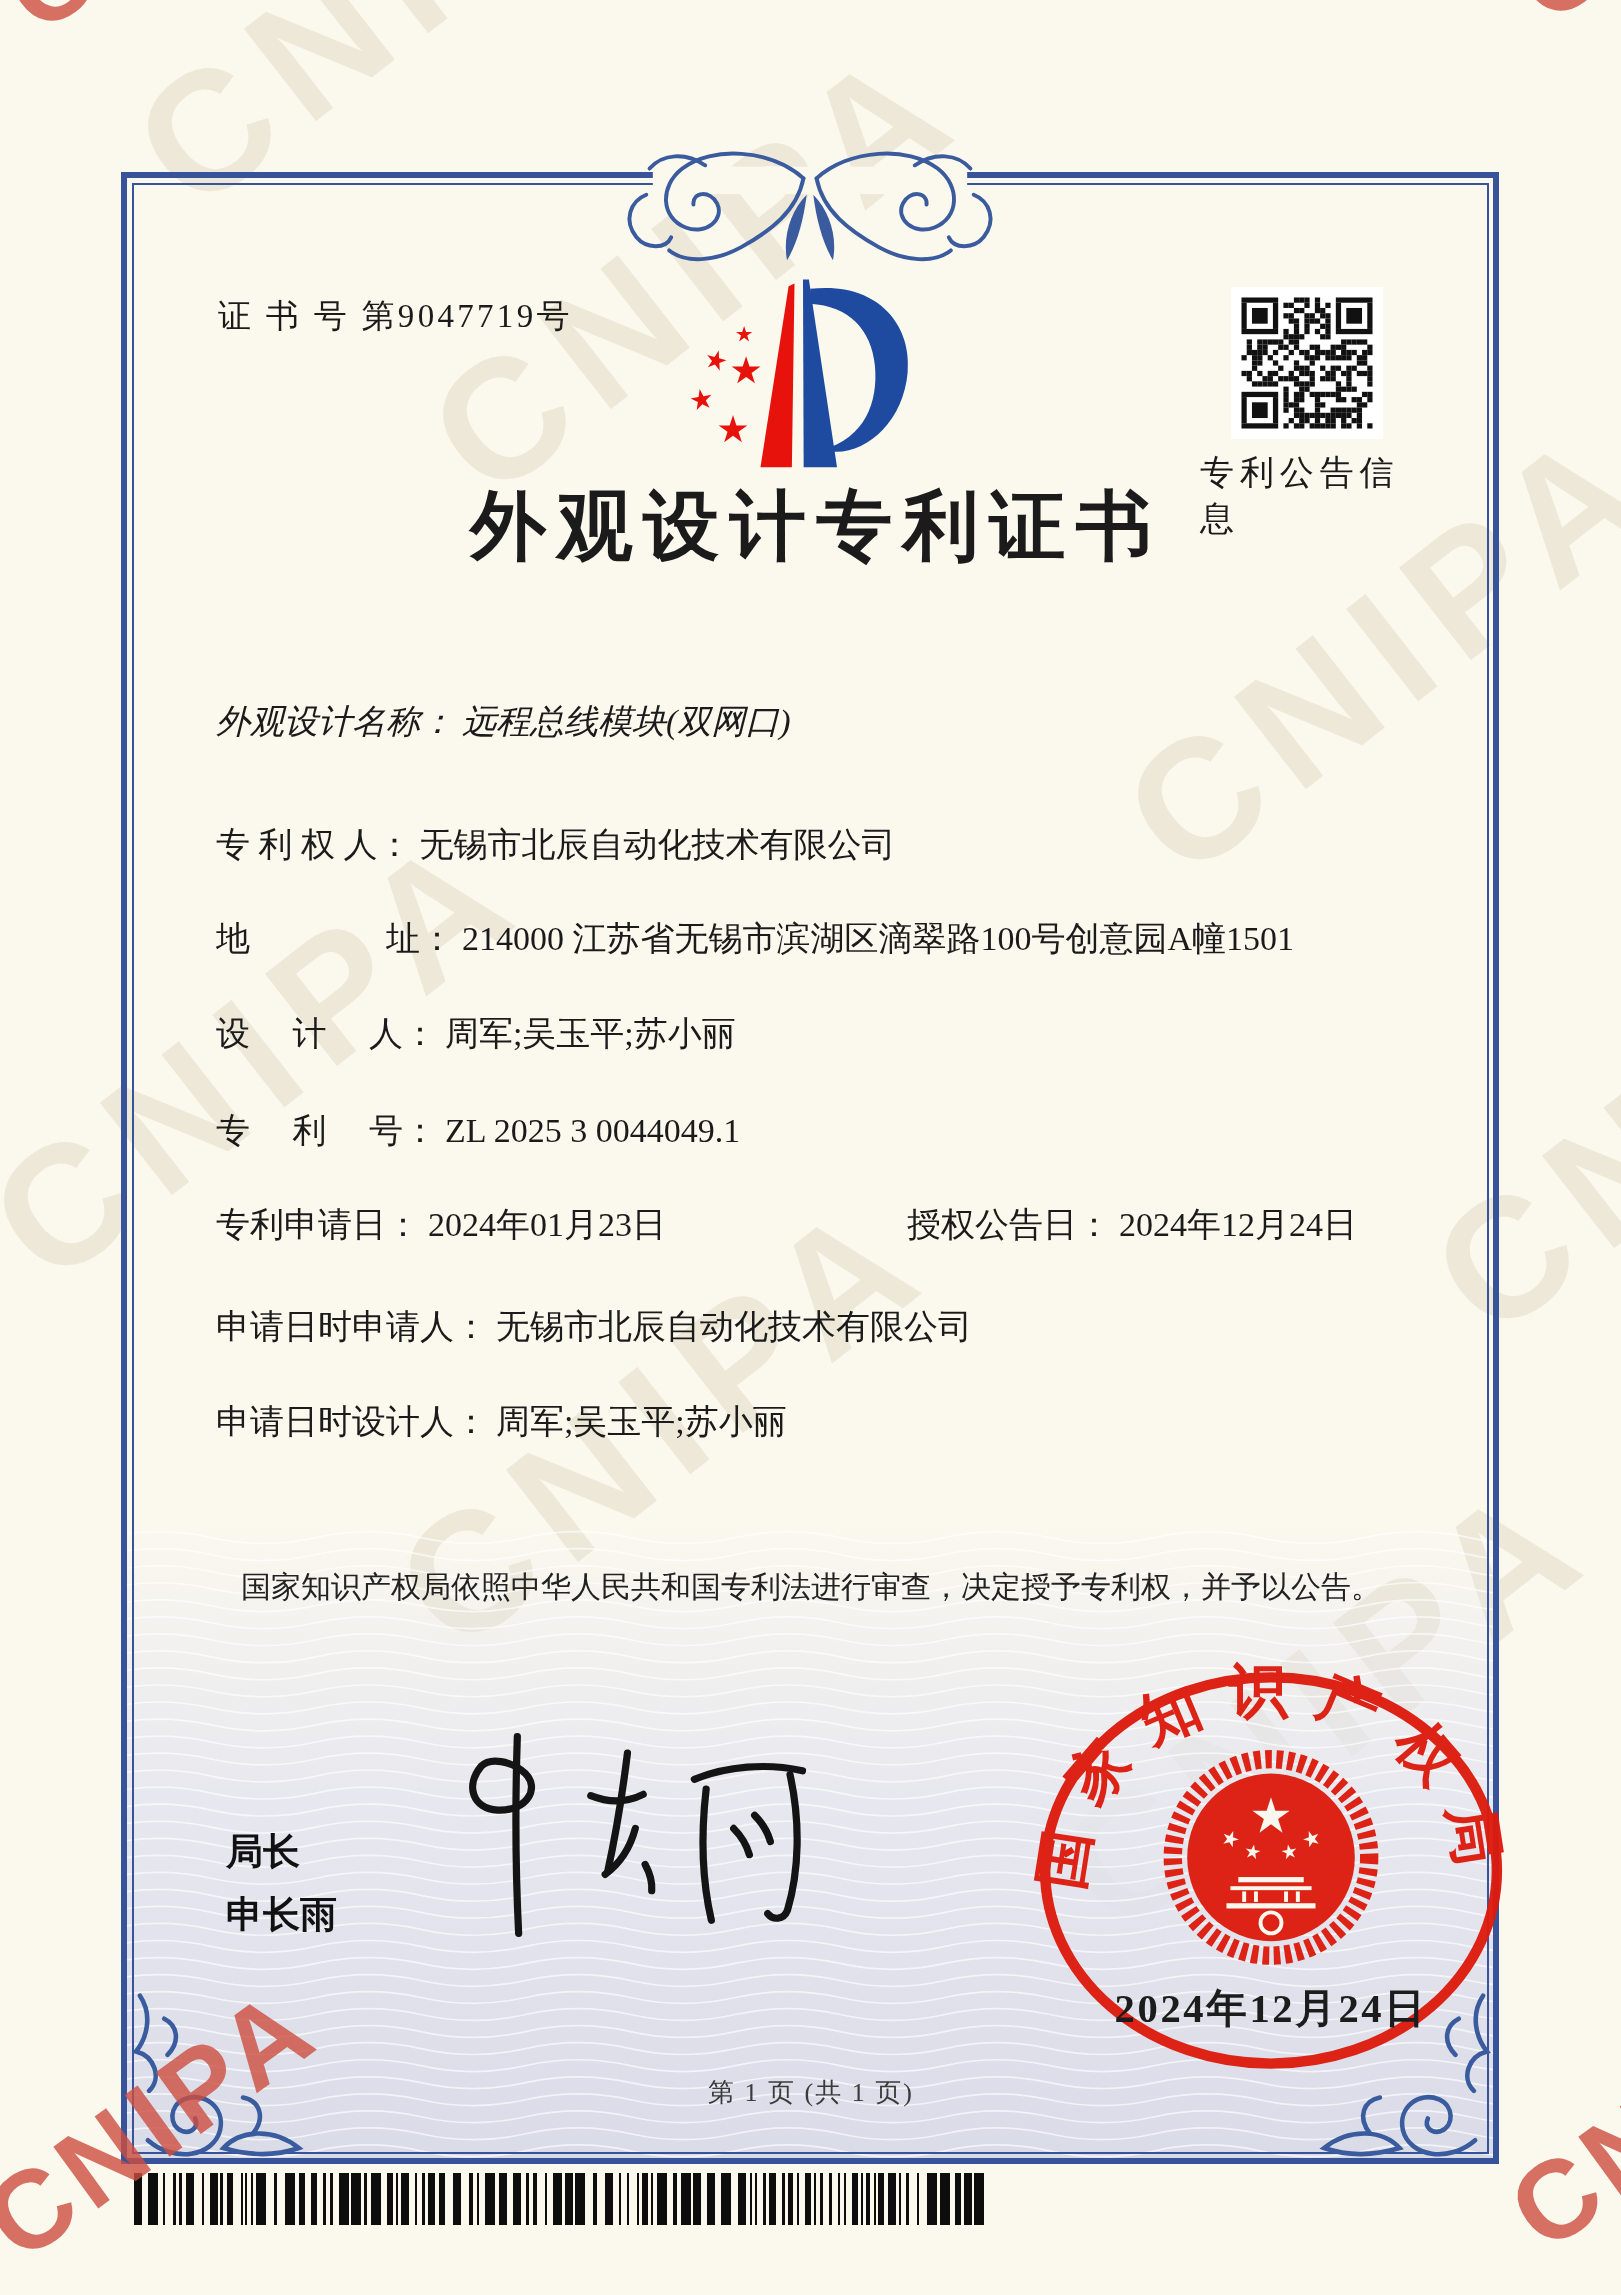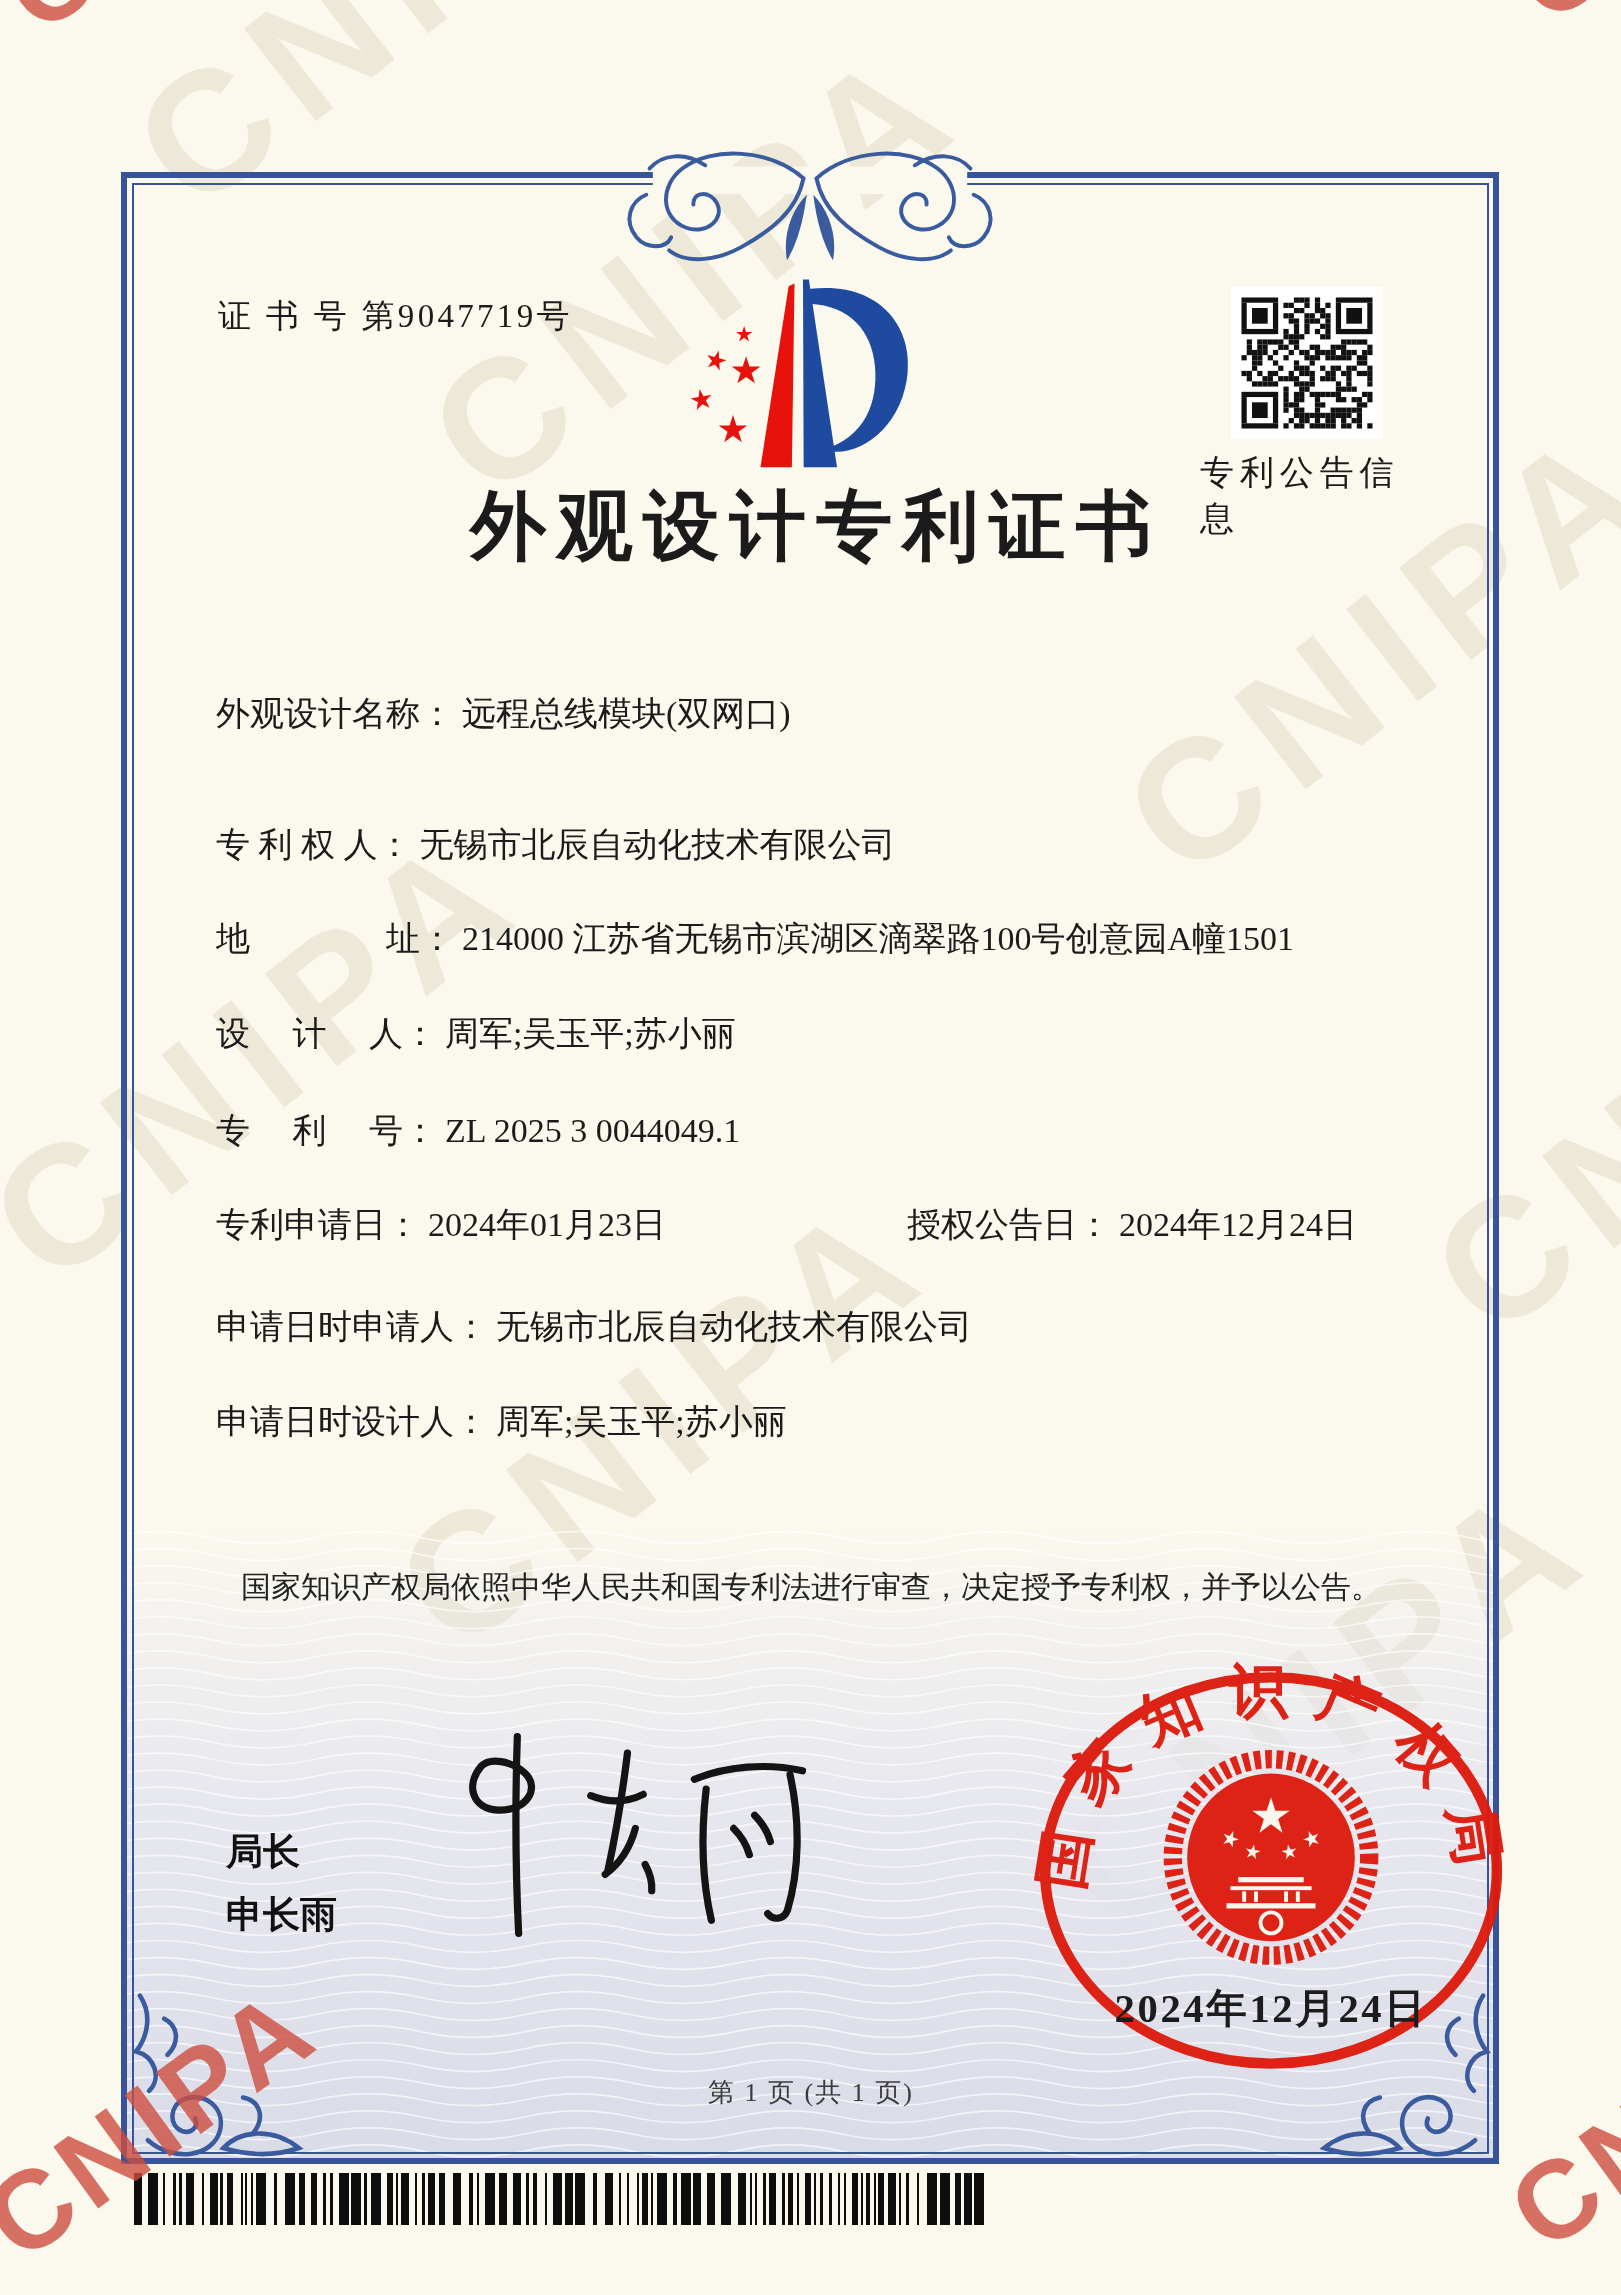--- a/index.html
+++ b/index.html
@@ -31,21 +31,21 @@
   .logo{position:absolute;left:682px;top:274px;}
   .qr{position:absolute;left:1231px;top:287px;}
   .qr-caption{position:absolute;left:1200px;top:450px;width:210px;
     font-size:34px;letter-spacing:5.9px;}
   .doc-title{position:absolute;left:0;top:476px;width:1622px;text-align:center;
     font-size:76px;font-weight:900;letter-spacing:10.5px;text-indent:10.5px;}
   .rows{position:absolute;left:216px;top:683px;width:1284px;font-size:34px;}
   .row{position:absolute;left:0;white-space:nowrap;}
   .row .val{margin-left:7.9px;}
   .row .col2{position:absolute;left:691px;white-space:nowrap;}
-  .row:nth-child(1){top:8px;}    .row:nth-child(2){top:139px;text-align:right;}
+  .row:nth-child(1){top:16px;font-style:italic;}    .row:nth-child(2){top:139px;text-align:right;}
   .row:nth-child(3){top:233px;}.row:nth-child(4){top:328px;}
   .row:nth-child(5){top:425px;}.row:nth-child(6){top:519px;}
   .row:nth-child(7){top:621px;font-family:Liberation Serif, serif;}.row:nth-child(8){top:716px;}
   .legal{position:absolute;left:128px;top:1566px;width:1366px;text-align:center;
     font-size:30px;line-height:42px;color:#222;}
   .legal .l2{margin-top:19.7px;}
   .director{position:absolute;left:226px;top:1820px;
     font-family:"Liberation Sans","DejaVu Sans",sans-serif;font-weight:700;
     font-size:37px;line-height:63px;color:#111;}
   .signature{position:absolute;left:419px;top:1717px;}

